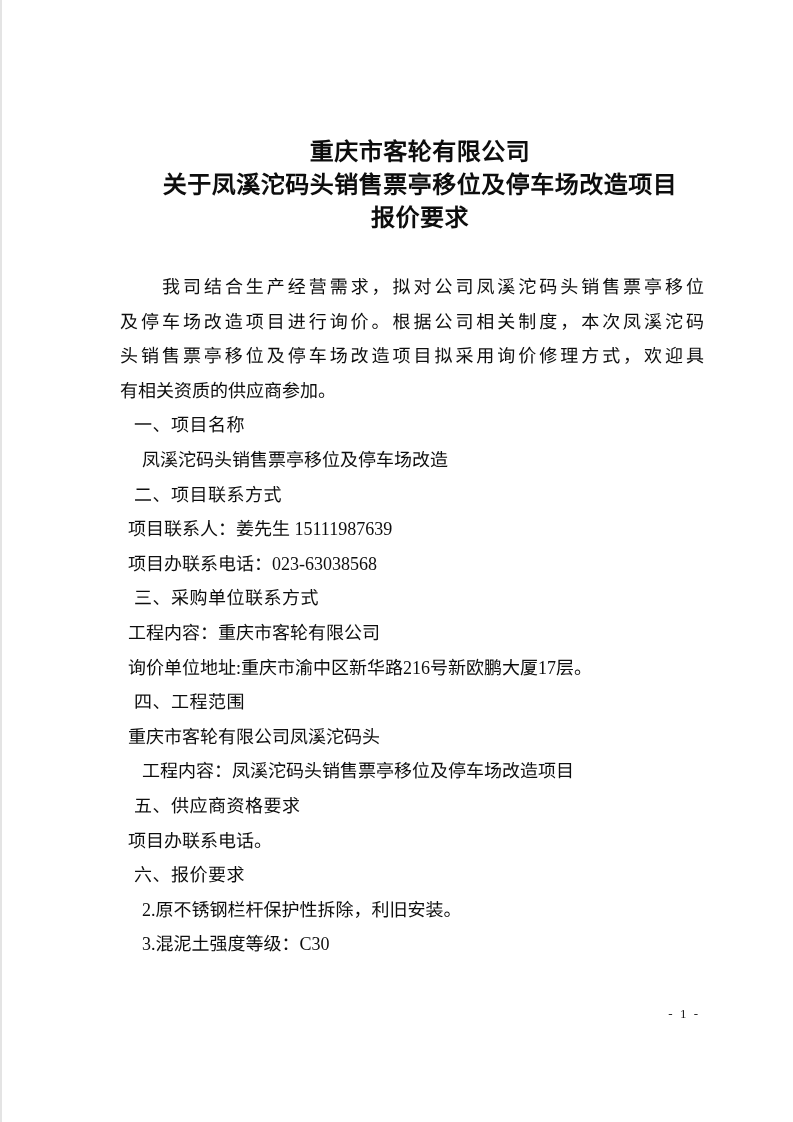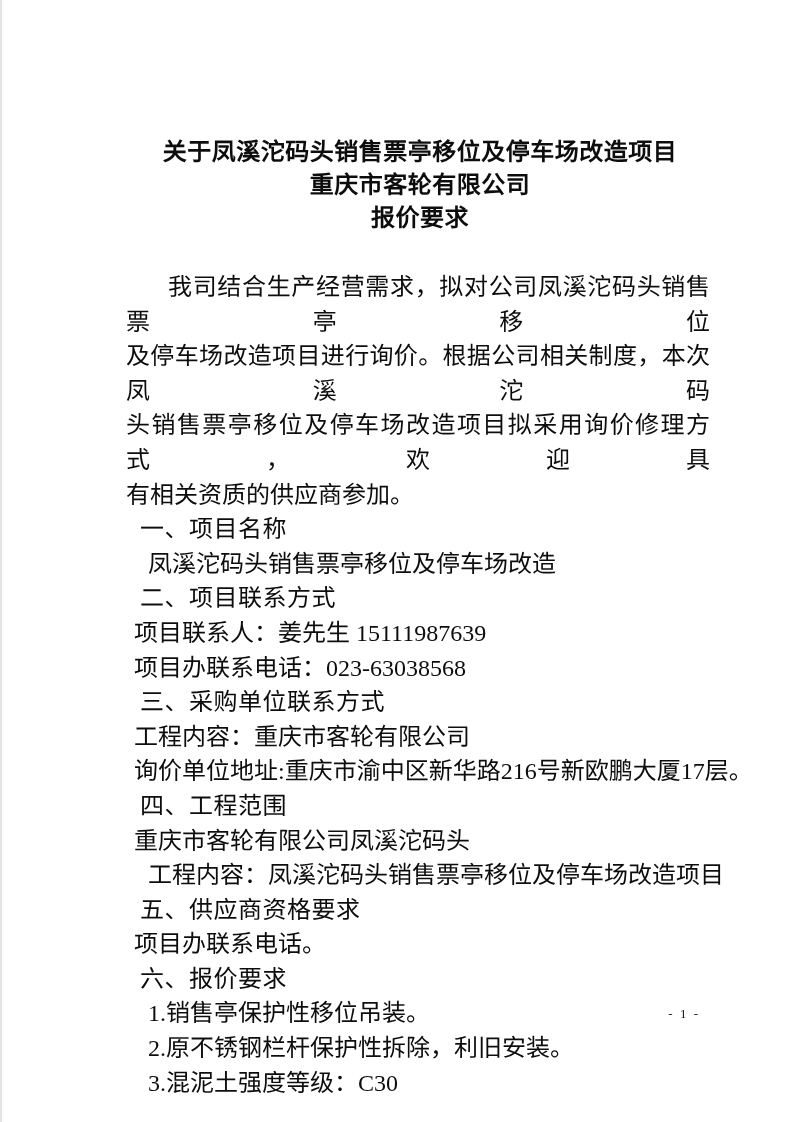--- a/index.html
+++ b/index.html
@@ -34,23 +34,23 @@
     width: 584px;
     text-align: center;
     font-weight: bold;
     font-size: 24px;
     line-height: 33px;
     letter-spacing: 0.5px;
   }
   .doc-body {
     position: absolute;
     top: 270px;
-    left: 126px;
+    left: 120px;
     width: 584px;
-    font-size: 24px;
+    font-size: 18px;
     line-height: 34.6px;
   }
   .intro-line {
     text-align: justify;
     text-align-last: justify;
   }
   .intro-line.first {
     text-indent: 42px;
   }
   .intro-line.last {
@@ -81,22 +81,22 @@
     color: #1a1a1a;
   }
 </style>
 </head>
 <body>
 
 <div class="page">
   <div class="page-edge"></div>
 
   <div class="titles" id="titles">
+      <div class="title-line">重庆市客轮有限公司</div>
       <div class="title-line">关于凤溪沱码头销售票亭移位及停车场改造项目</div>
-      <div class="title-line">重庆市客轮有限公司</div>
       <div class="title-line">报价要求</div>
     </div>
 
   <div class="doc-body">
     <div id="intro">
         <div class="intro-line first">我司结合生产经营需求，拟对公司凤溪沱码头销售票亭移位</div>
         <div class="intro-line">及停车场改造项目进行询价。根据公司相关制度，本次凤溪沱码</div>
         <div class="intro-line">头销售票亭移位及停车场改造项目拟采用询价修理方式，欢迎具</div>
         <div class="intro-line last">有相关资质的供应商参加。</div>
       </div>
@@ -119,21 +119,20 @@
           <div class="section-heading">四、工程范围</div>
           <div class="section-line">重庆市客轮有限公司凤溪沱码头</div>
           <div class="section-line indent">工程内容：凤溪沱码头销售票亭移位及停车场改造项目</div>
         </div>
         <div>
           <div class="section-heading">五、供应商资格要求</div>
           <div class="section-line">项目办联系电话。</div>
         </div>
         <div>
           <div class="section-heading">六、报价要求</div>
-          <div class="section-line indent">1.销售亭保护性移位吊装。</div>
           <div class="section-line indent">2.原不锈钢栏杆保护性拆除，利旧安装。</div>
           <div class="section-line indent">3.混泥土强度等级：C30</div>
         </div>
       </div>
   </div>
 
   <div class="footer">
     <span>- 1 -</span>
   </div>
 </div>

